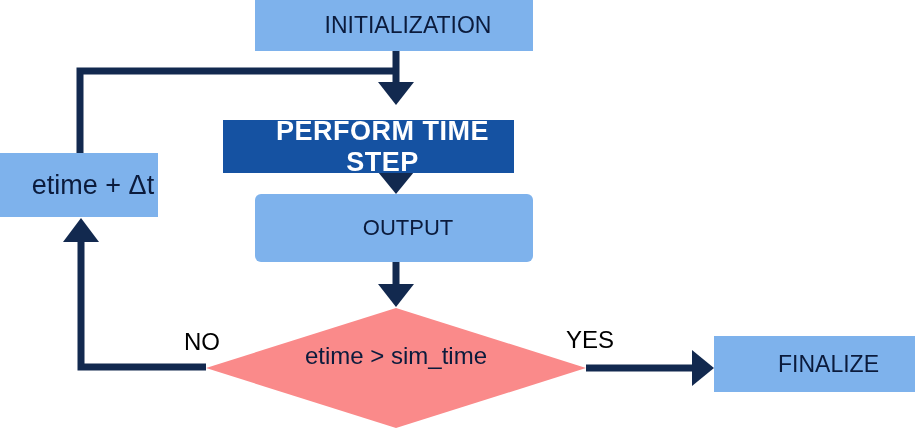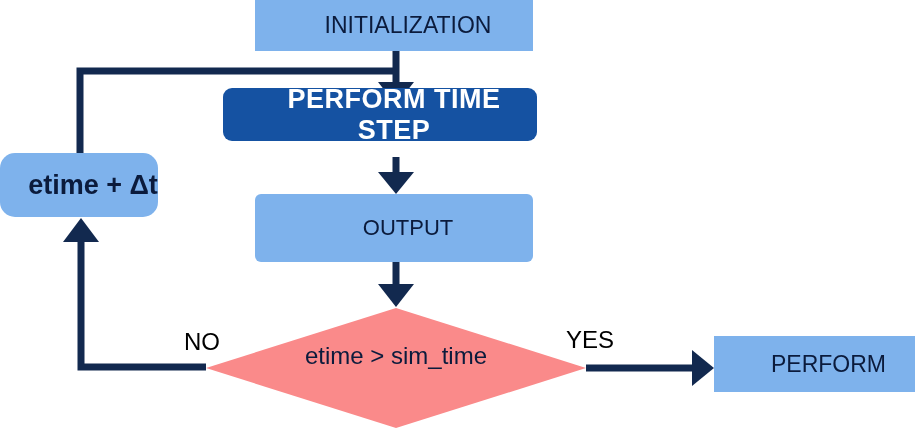--- a/index.html
+++ b/index.html
@@ -59,25 +59,24 @@
   }
   .node.dark{
     background:var(--dark-blue);
     color:#FFFFFF;
     font-size:27px;
     font-weight:bold;
     letter-spacing:0.5px;
   }
   .node.bold-label{
     font-size:27px;
-    font-weight:bold;
-    border-radius:15px;
+    font-weight:normal;
   }
   #node-initialization{left:255px;top:0;width:278px;height:51px;}
-  #node-perform{left:223px;top:88px;width:314px;height:53px;border-radius:9px;}
+  #node-perform{left:223px;top:120px;width:291px;height:53px;}
   #node-output{left:255px;top:194px;width:278px;height:68px;font-size:22px;line-height:1.35;border-radius:6px;}
   #node-increment{left:0;top:153px;width:158px;height:64px;}
   #node-finalize{left:714px;top:336px;width:201px;height:56px;}
   .decision-label{
     position:absolute;
     left:246px;top:342px;
     width:300px;
     text-align:center;
     font-size:24px;
     color:var(--box-text);
@@ -129,20 +128,20 @@
     <span>OUTPUT</span>
   </div>
 
   <div class="decision-label">etime &gt; sim_time</div>
 
   <div id="node-increment" class="node light bold-label">
     <span>etime + Δt</span>
   </div>
 
   <div id="node-finalize" class="node light">
-    <span>PERFORM</span>
+    <span>FINALIZE</span>
   </div>
 
   <div id="label-no" class="edge-label">NO</div>
 
   <div id="label-yes" class="edge-label">YES</div>
 
 </div>
 
 </body></html>

